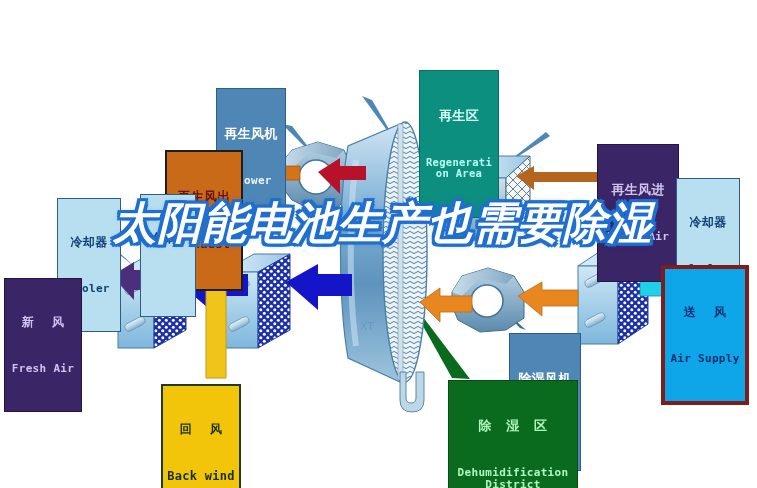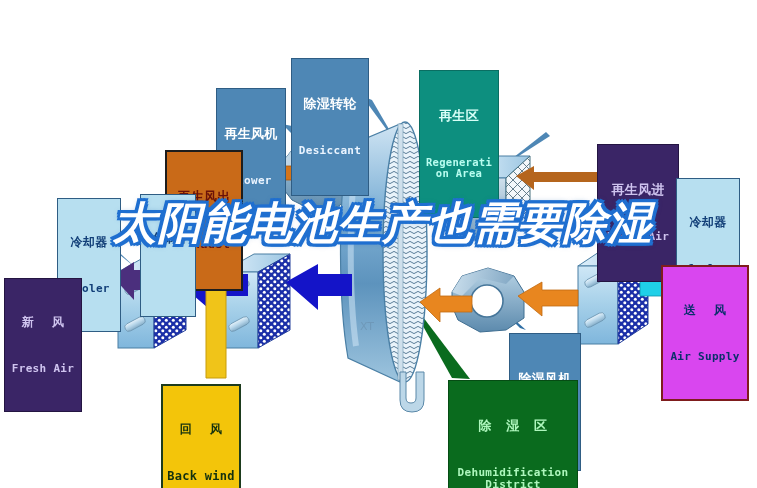--- a/index.html
+++ b/index.html
@@ -80,22 +80,22 @@
   .lbl.yellow .en{color:#14310f;}
 
   .lbl.green{
     background:#0a6b1e;
     border:1px solid #064c14;
     color:#aef7bd;
   }
   .lbl.green .en{color:#aef7bd;}
 
   .lbl.cyan{
-    background:#d946ef;
-    border:2px solid #7f1d1d;
+    background:#0ea5e9;
+    border:4px solid #7f1d1d;
     color:#0a2f6b;
   }
   .lbl.cyan .en{color:#0a2f6b;}
 
   
   #headline{
     position:absolute;
     left:0;right:0;
     top:198px;
     text-align:center;
@@ -280,24 +280,20 @@
       <polygon points="518,296 542,282 542,290 578,290 578,306 542,306 542,316" fill="#e8861f" stroke="#c06a12" stroke-width="0.8"></polygon>
 
       <polygon points="712,284 684,268 684,278 640,278 640,296 684,296 684,306" fill="#1fd0e8" stroke="#0e93ab" stroke-width="0.8"></polygon>
     </g>
   </svg>
 
   <div id="headline">
     <span class="line">太阳能电池生产也需要除湿</span>
   </div>
 
-  <div class="lbl blue" style="left:291px;top:58px;width:78px;padding:3px 4px;">
-    <span class="cn" style="font-size:13px;">除湿转轮</span>
-    <span class="en" style="font-size:11px;">Desiccant</span>
-  </div>
 
   <div class="lbl blue" style="left:216px;top:88px;width:70px;padding:3px 4px;">
     <span class="cn" style="font-size:13px;">再生风机</span>
     <span class="en" style="font-size:11px;">Blower</span>
   </div>
 
   <div class="lbl teal" style="left:419px;top:70px;width:80px;padding:3px 4px;">
     <span class="cn" style="font-size:13px;">再生区</span>
     <span class="en" style="font-size:10.5px;">Regenerati
 on Area</span>

